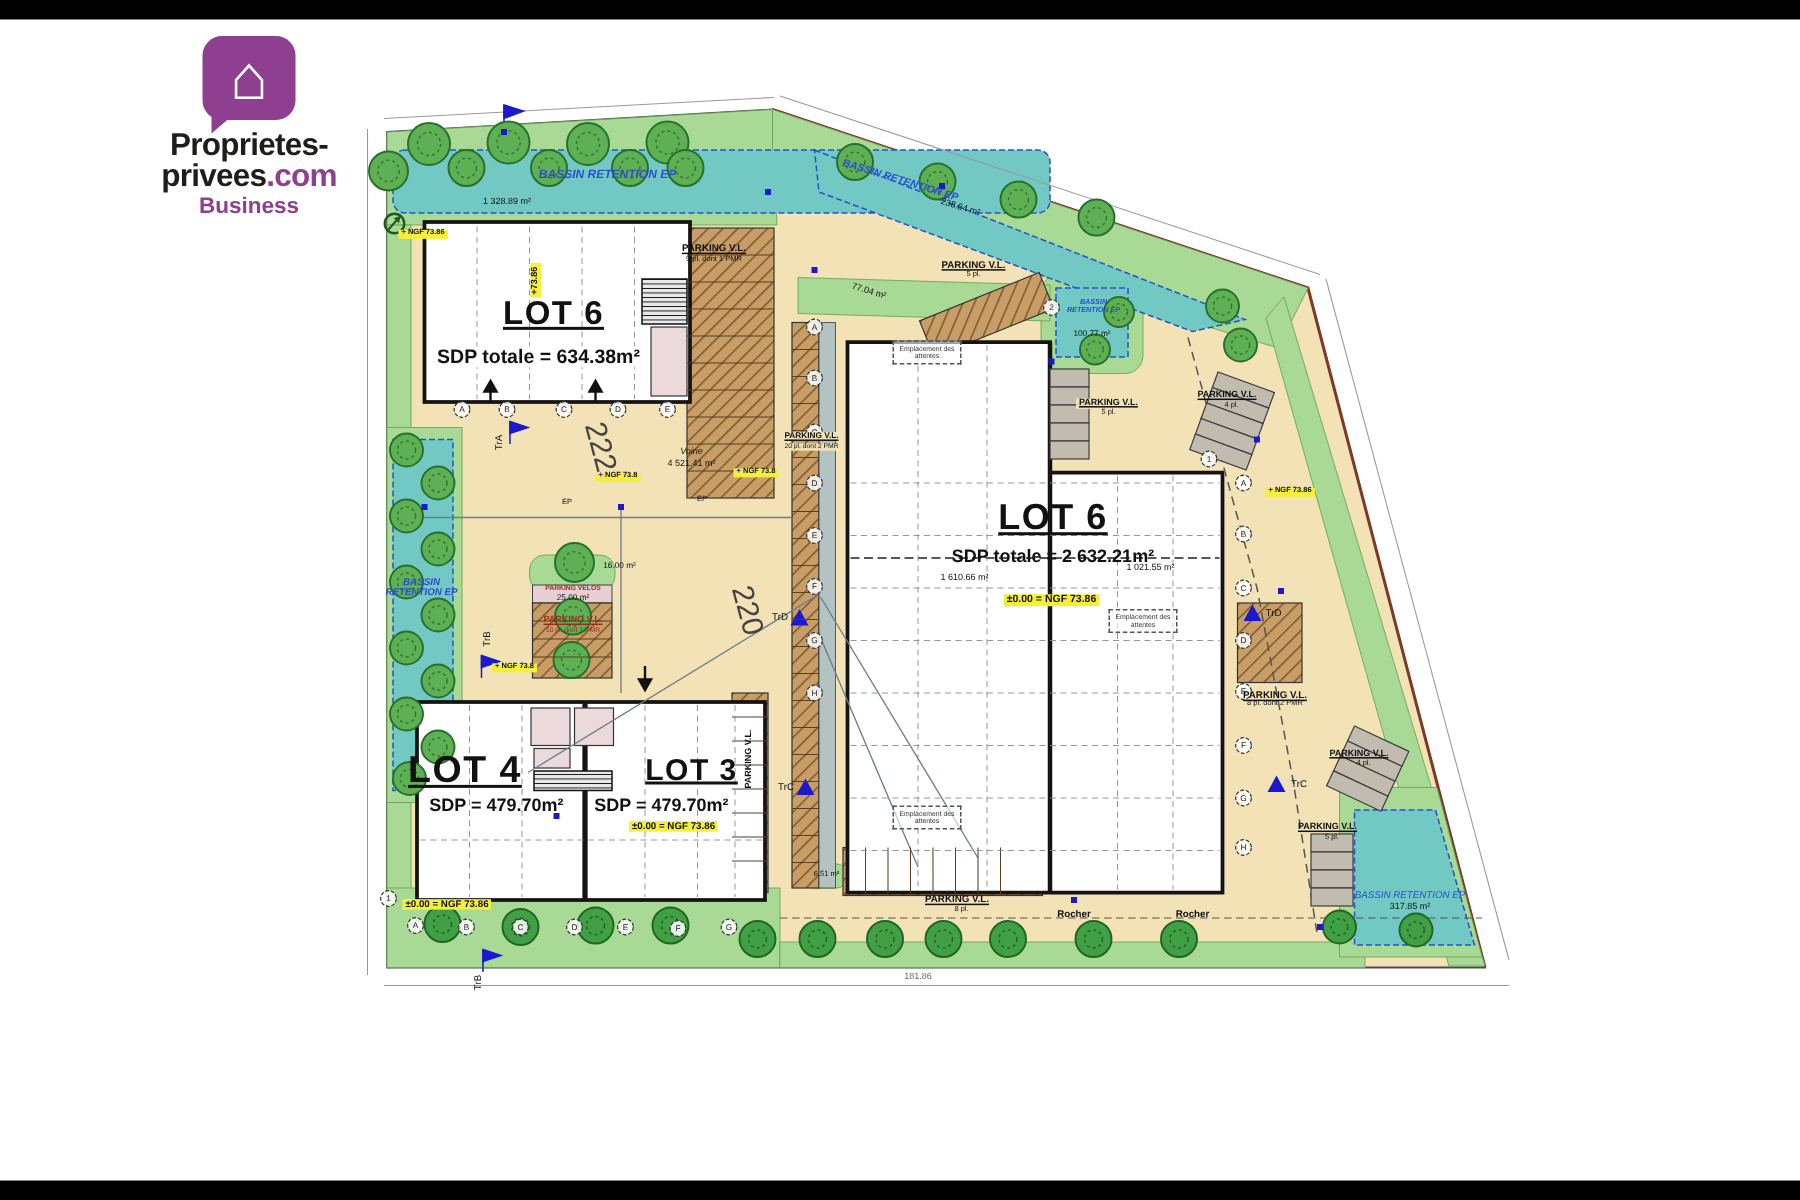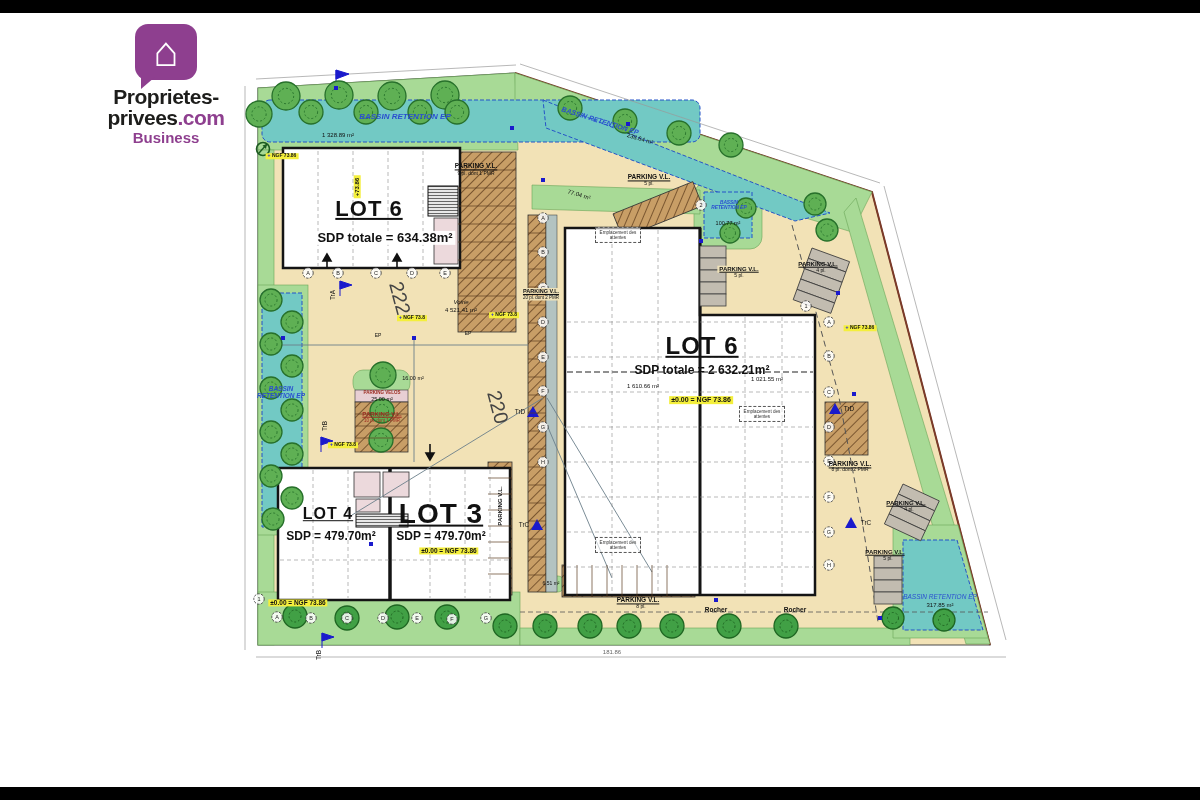--- a/index.html
+++ b/index.html
@@ -585,29 +585,29 @@
         <rect x="714" y="598" width="4" height="4" fill="#1a1acc"></rect>
         <rect x="541" y="178" width="4" height="4" fill="#1a1acc"></rect>
         <rect x="369" y="542" width="4" height="4" fill="#1a1acc"></rect>
         <rect x="852" y="392" width="4" height="4" fill="#1a1acc"></rect>
       </g>
 </svg>
 
 <div id="labels">
 
   <div class="lbl b u title" style="left:369px;top:209px;font-size:22px">LOT 6</div>
-  <div class="lbl b bgw" style="left:385px;top:238px;font-size:13px">SDP totale = 634.38m²</div>
+  <div class="lbl b bgw" style="left:359px;top:238px;font-size:13px">SDP totale = 634.38m²</div>
   <div class="lbl b u title" style="left:702px;top:346px;font-size:24px">LOT 6</div>
   <div class="lbl b" style="left:702px;top:371px;font-size:12px">SDP totale = 2 632.21m²</div>
   <div class="lbl" style="left:643px;top:386px">1 610.66 m²</div>
   <div class="lbl" style="left:767px;top:379px">1 021.55 m²</div>
   <div class="lbl yellow" style="left:701px;top:400px;font-size:7px">±0.00 = NGF 73.86</div>
-  <div class="lbl b u title" style="left:328px;top:514px;font-size:16px">LOT 4</div>
+  <div class="lbl b u title" style="left:310px;top:514px;font-size:25px">LOT 4</div>
   <div class="lbl b" style="left:331px;top:537px;font-size:12px">SDP = 479.70m²</div>
-  <div class="lbl b u title" style="left:441px;top:514px;font-size:28px">LOT 3</div>
+  <div class="lbl b u title" style="left:461px;top:514px;font-size:20px">LOT 3</div>
   <div class="lbl b" style="left:441px;top:537px;font-size:12px">SDP = 479.70m²</div>
   <div class="lbl yellow" style="left:449px;top:551px;font-size:6.5px">±0.00 = NGF 73.86</div>
   <div class="lbl yellow" style="left:298px;top:603px;font-size:6.5px">±0.00 = NGF 73.86</div>
   <div class="lbl yellow vert" style="left:357px;top:187px;font-size:6px">+73.86</div>
 
   <div class="lbl blue it b" style="left:405px;top:117px;font-size:8px">BASSIN RETENTION EP</div>
   <div class="lbl" style="left:338px;top:135px">1 328.89 m²</div>
   <div class="lbl blue it b rot17" style="left:600px;top:121px;font-size:7px">BASSIN RETENTION EP</div>
   <div class="lbl rot17" style="left:640px;top:139px">238.64 m²</div>
   <div class="lbl blue it b wrap" style="left:729px;top:205px;font-size:4.8px;width:36px">BASSIN RETENTION EP</div>

